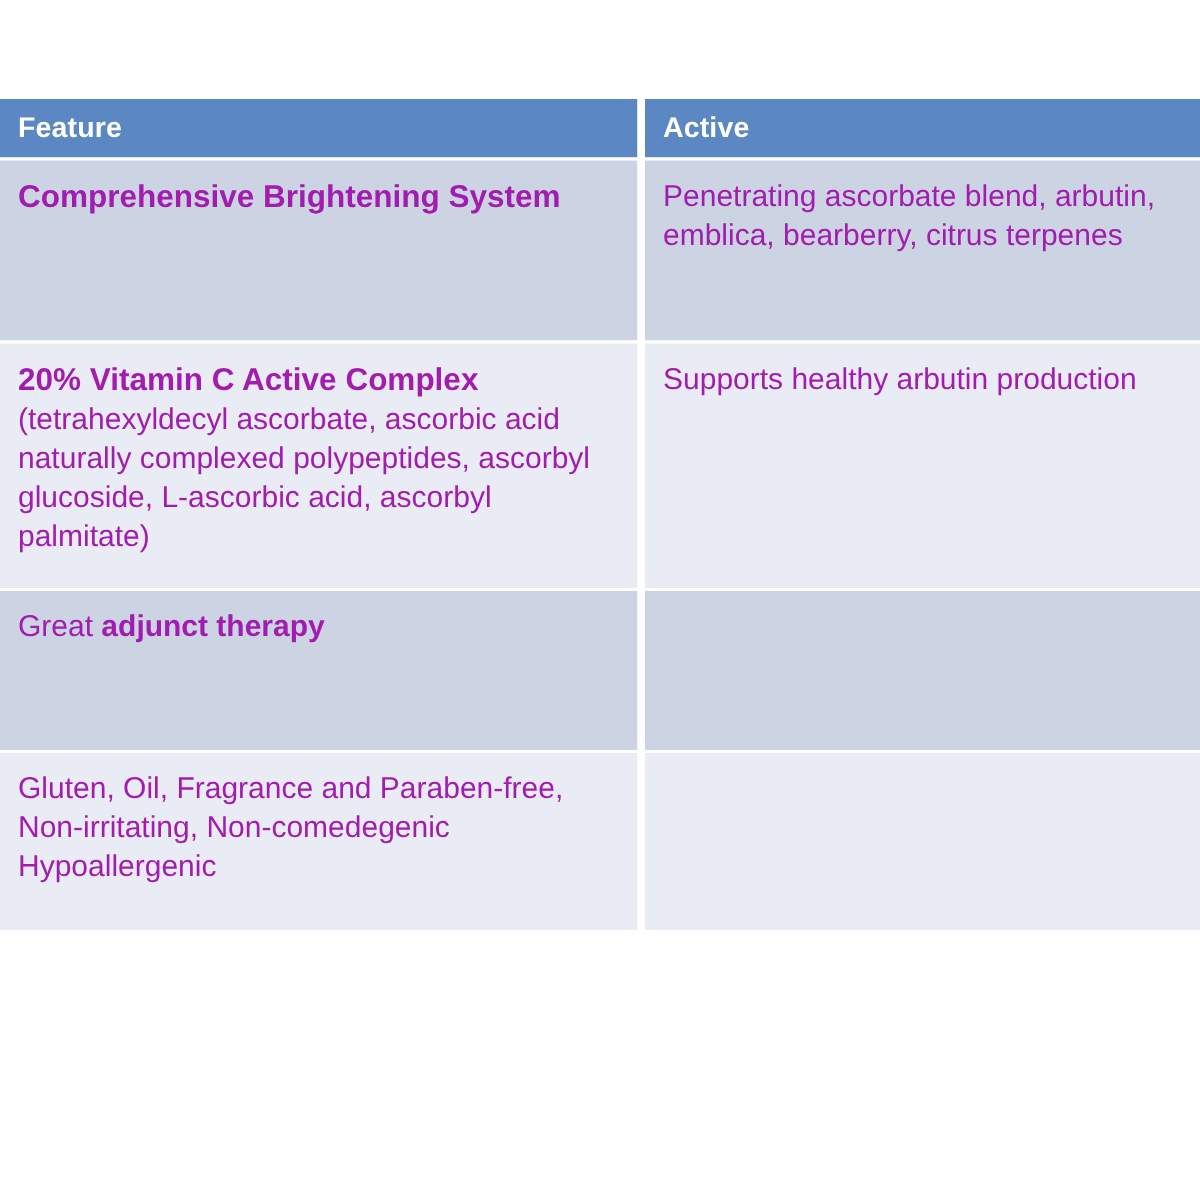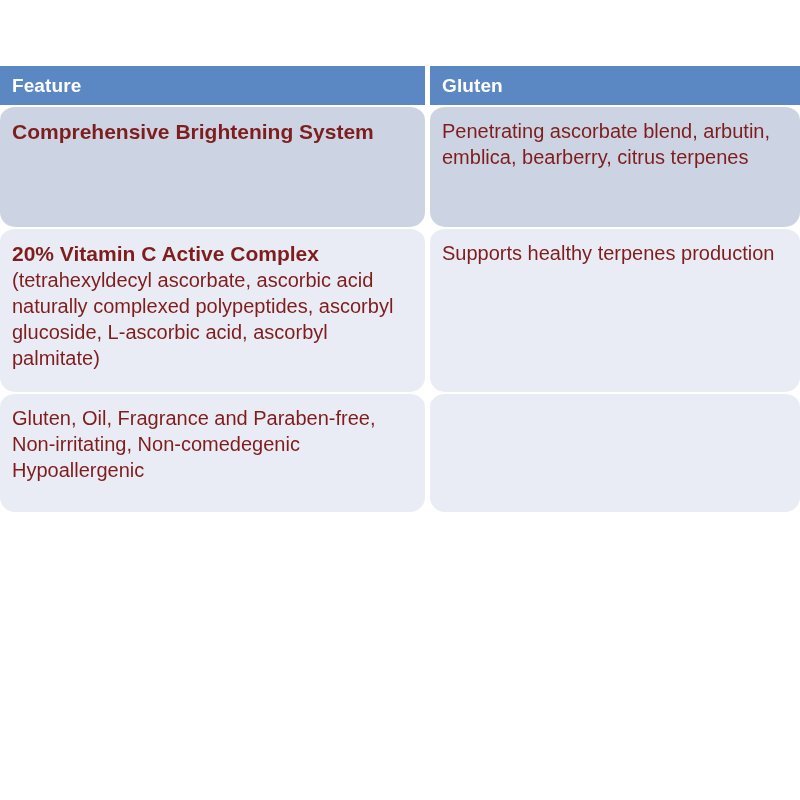--- a/index.html
+++ b/index.html
@@ -57,24 +57,23 @@
   thead th.gap-cell {
     background: #ffffff;
     padding: 0;
   }
 
   
   tbody td {
     vertical-align: top;
     font-size: 20px;
     line-height: 1.30;
-    color: #7f1d1d;
+    color: #a21caf;
     padding: 11px 14px 12px 12px;
     border-top: 2px solid #ffffff;
-    border-radius: 15px;
   }
   tbody td.gap-cell {
     background: #ffffff !important;
     padding: 0;
     border-top: 2px solid #ffffff;
   }
 
   tbody tr.shade-dark  td { background: #ccd4e3; }
   tbody tr.shade-light td { background: #e9ecf4; margin-left: 17px; }
 
@@ -103,44 +102,51 @@
       <colgroup>
         <col class="c-feature">
         <col class="c-gap">
         <col class="c-benefit">
       </colgroup>
 
       <thead>
         <tr>
           <th>Feature</th>
           <th class="gap-cell"></th>
-          <th>Gluten</th>
+          <th>Active</th>
         </tr>
       </thead>
 
       <tbody>
 
         <tr class="shade-dark r1">
           <td>
             <span class="cell-text"><span class="b lg">Comprehensive Brightening System</span></span>
           </td>
           <td class="gap-cell"></td>
           <td>Penetrating ascorbate blend, arbutin, emblica, bearberry, citrus terpenes</td>
         </tr>
 
         <tr class="shade-light r2">
           <td>
             <span class="cell-text"><span class="b lg">20% Vitamin C Active Complex</span><br><span class="nm">(tetrahexyldecyl ascorbate, ascorbic acid naturally complexed polypeptides, ascorbyl glucoside, L-ascorbic acid, ascorbyl palmitate)</span></span>
           </td>
           <td class="gap-cell"></td>
-          <td>Supports healthy terpenes production</td>
+          <td>Supports healthy arbutin production</td>
         </tr>
 
 
 
+        <tr class="shade-dark r5">
+          <td>
+            <span class="cell-text"><span class="nm">Great </span><span class="b">adjunct therapy</span></span>
+          </td>
+          <td class="gap-cell"></td>
+          <td></td>
+        </tr>
 
         <tr class="shade-light r6">
           <td>
             <span class="cell-text"><span class="nm">Gluten, Oil, Fragrance and Paraben-free, Non-irritating, Non-comedegenic Hypoallergenic</span></span>
           </td>
           <td class="gap-cell"></td>
           <td></td>
         </tr>
 
       </tbody>

